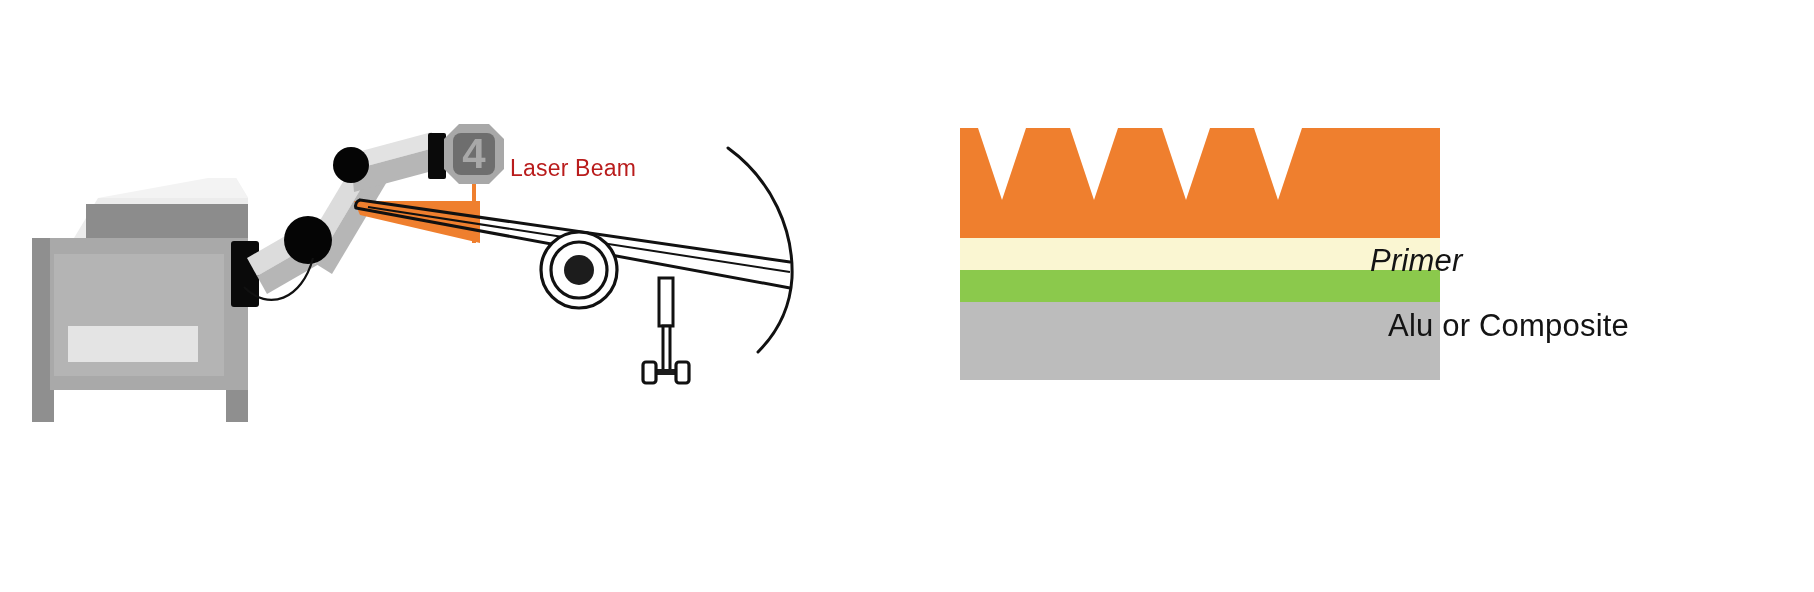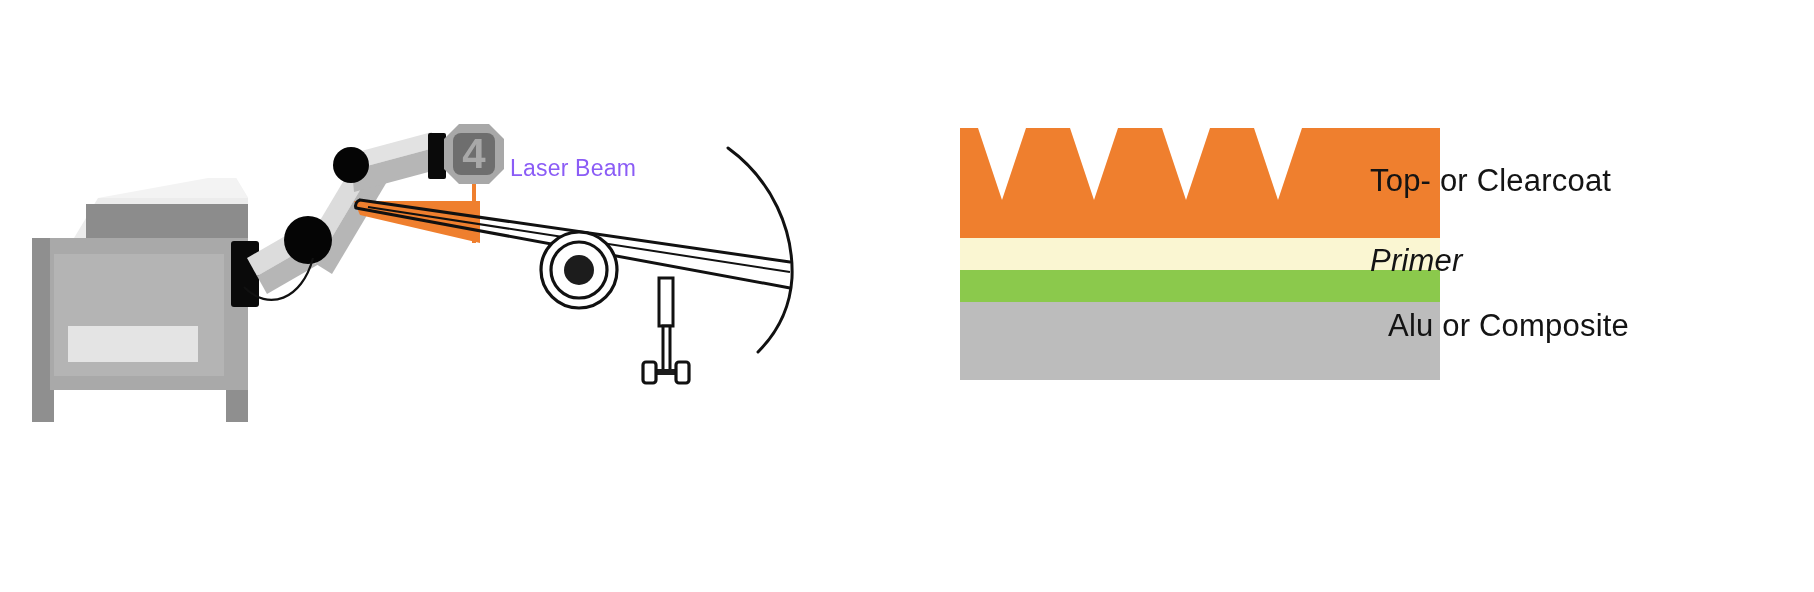--- a/index.html
+++ b/index.html
@@ -3,21 +3,21 @@
 <meta charset="utf-8">
 <style>
   html,body{margin:0;padding:0;background:#ffffff;}
   body{width:1814px;height:592px;overflow:hidden;
        font-family:"Liberation Sans","DejaVu Sans",sans-serif;}
   #stage{position:relative;width:1814px;height:592px;background:#ffffff;}
   .panel{position:absolute;top:0;height:592px;}
   #panel-robot{left:0;width:900px;}
   #panel-layers{left:900px;width:914px;}
   svg{display:block;}
-  .lbl{position:absolute;color:#8b5cf6;white-space:nowrap;letter-spacing:.2px;}
+  .lbl{position:absolute;color:#b91c1c;white-space:nowrap;letter-spacing:.2px;}
   #laser-beam-label{left:510px;top:155px;font-size:23px;}
   .layer-label{font-size:31px;color:#141414;}
   #label-topcoat{left:1370px;top:163px;}
   #label-primer{left:1370px;top:243px;font-style:italic;}
   #label-substrate{left:1370px;top:308px;margin-left:18px;}
 </style>
 </head>
 <body>
 
 <div id="stage">
@@ -119,17 +119,16 @@
 
       <rect x="60" y="238" width="480" height="32" fill="#faf6d2"></rect>
 
       <rect x="60" y="270" width="480" height="32" fill="#8bc94c"></rect>
 
       <rect x="60" y="302" width="480" height="78" fill="#bcbcbc"></rect>
 
     </svg>
   </div>
 
-  <span class="lbl layer-label" id="label-topcoat">Top- or Clearcoat</span>
   <span class="lbl layer-label" id="label-primer">Primer</span>
   <span class="lbl layer-label" id="label-substrate">Alu or Composite</span>
 
 </div>
 
 </body></html>

